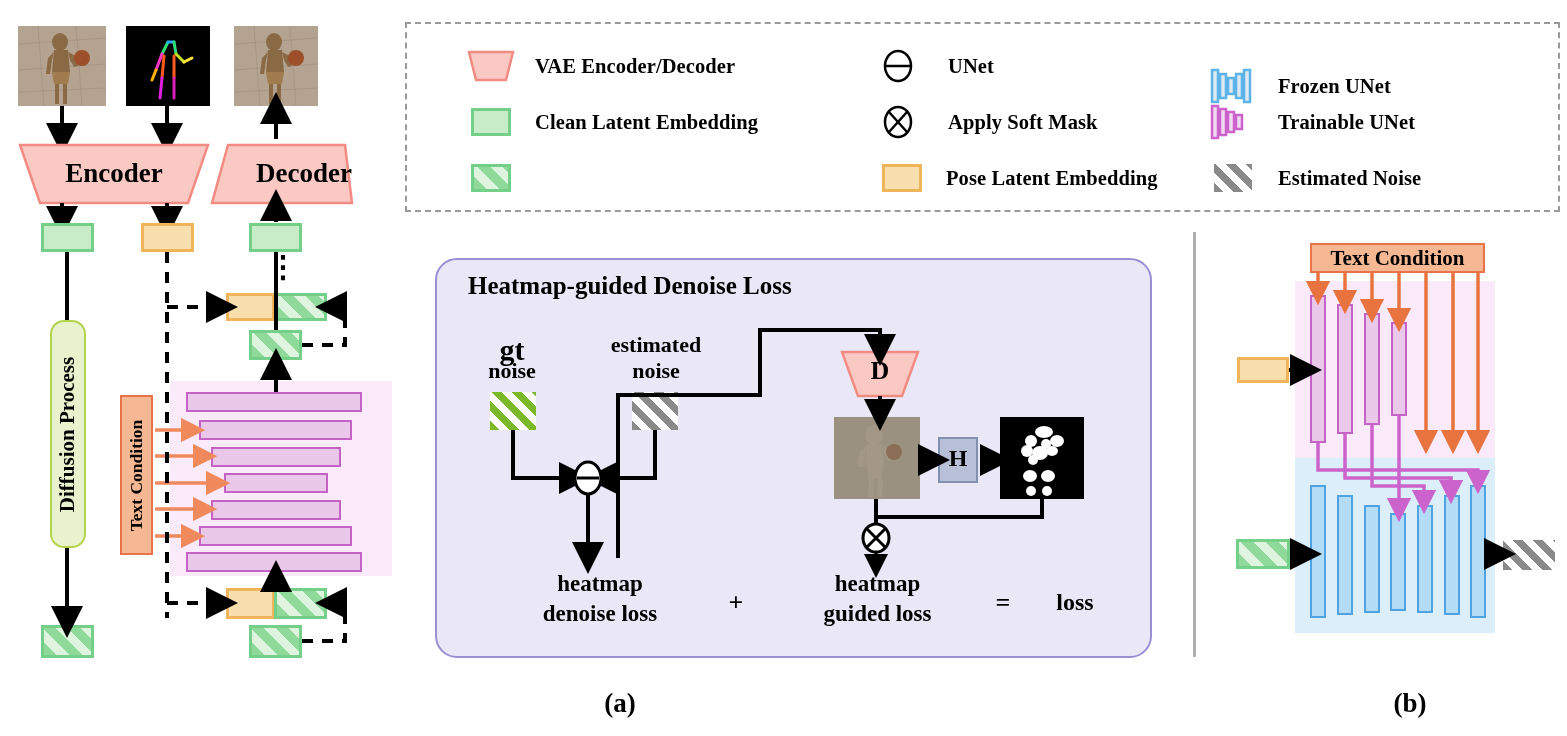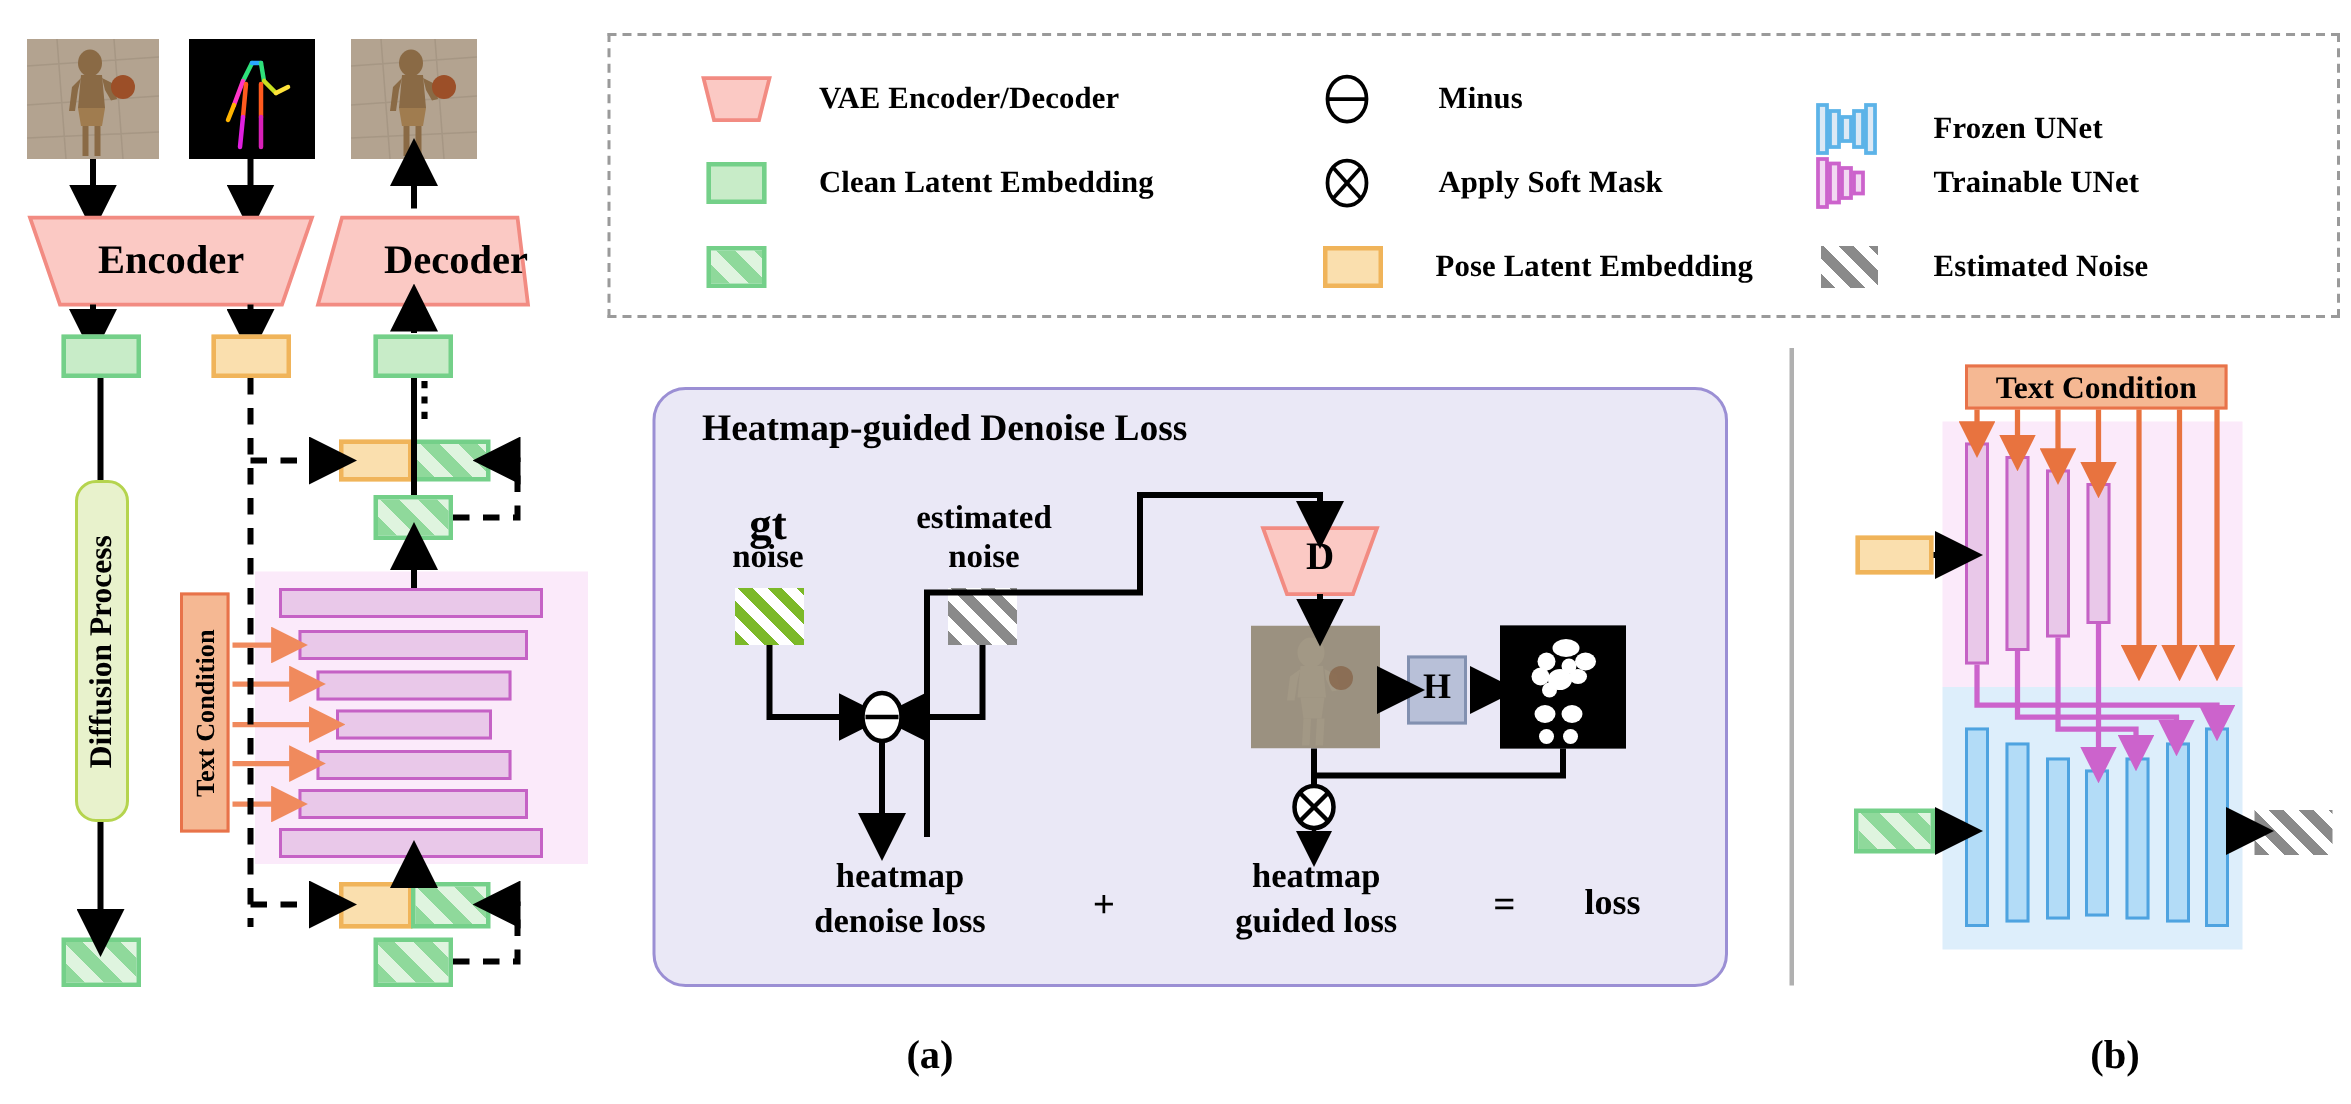--- a/index.html
+++ b/index.html
@@ -20,21 +20,21 @@
   }
   .gtstripe{
      background:repeating-linear-gradient(45deg,#7cb928 0 7px,#ffffff 7px 14px);
   }
   .purpleblock{background:#e9c8e9;border:2.5px solid #c562c5;}
   .blueblock{background:#b3dcf7;border:2.5px solid #4ea3e0;}
 
   
   #legend{left:405px;top:22px;width:1155px;height:190px;
           border:2.5px dashed #9a9a9a;box-sizing:border-box;}
-  .leg-item{position:absolute;display:flex;align-items:center;gap:11px;}
+  .leg-item{position:absolute;display:flex;align-items:center;}
   .leg-label{font-weight:bold;font-size:20.5px;white-space:nowrap;margin-left:18px;
              letter-spacing:.1px;}
   .leg-sw{position:relative;width:52px;height:32px;flex:0 0 52px;}
 
   
   #lossPanel{left:435px;top:258px;width:717px;height:400px;
              background:#eae8f6;border:2.5px solid #9b8fd4;border-radius:22px;
              box-sizing:border-box;}
   #lossTitle{left:468px;top:272px;font-size:25px;font-weight:bold;}
 
@@ -233,21 +233,21 @@
   </div>
 </div>
 
 <div class="leg-item abs" style="left:878px;top:50px;">
   <div class="leg-sw">
     <svg width="52" height="32">
         <ellipse cx="20" cy="16" rx="13" ry="15" fill="#fff" stroke="#000" stroke-width="2.5"></ellipse>
       <line x1="8" y1="16" x2="32" y2="16" stroke="#000" stroke-width="2.5"></line>
       </svg>
   </div>
-  <div class="leg-label">Minus</div>
+  <div class="leg-label">UNet</div>
 </div>
 <div class="leg-item abs" style="left:878px;top:106px;">
   <div class="leg-sw">
     <svg width="52" height="32">
         <ellipse cx="20" cy="16" rx="13" ry="15" fill="#fff" stroke="#000" stroke-width="2.5"></ellipse>
       <line x1="11" y1="6" x2="29" y2="26" stroke="#000" stroke-width="2.5"></line>
       <line x1="29" y1="6" x2="11" y2="26" stroke="#000" stroke-width="2.5"></line>
       </svg>
   </div>
   <div class="leg-label">Apply Soft Mask</div>

